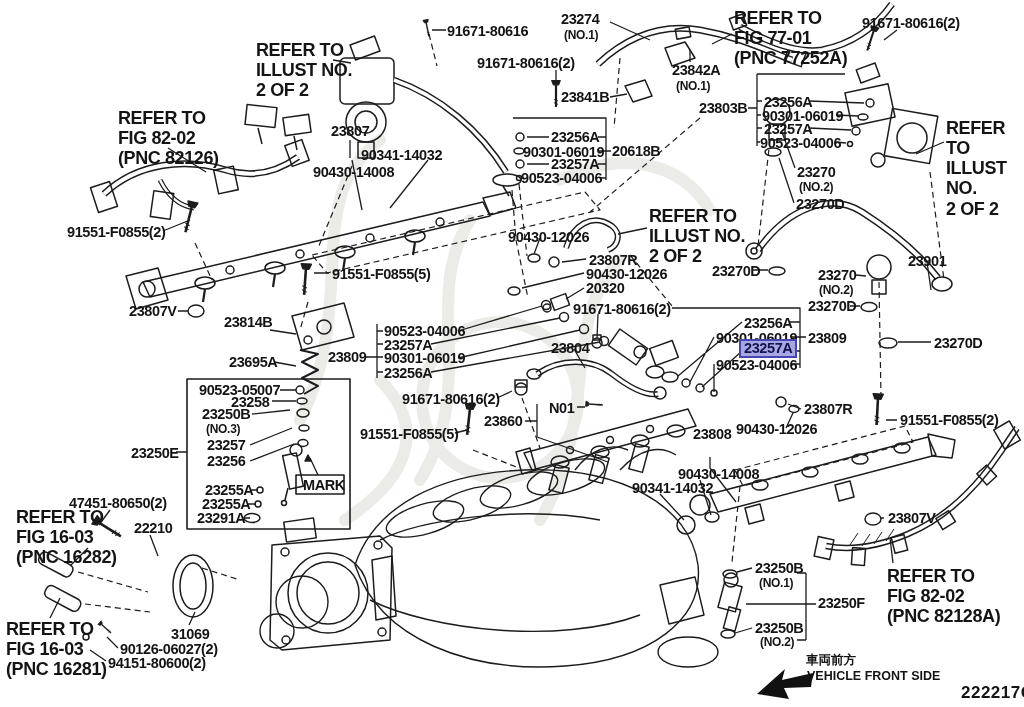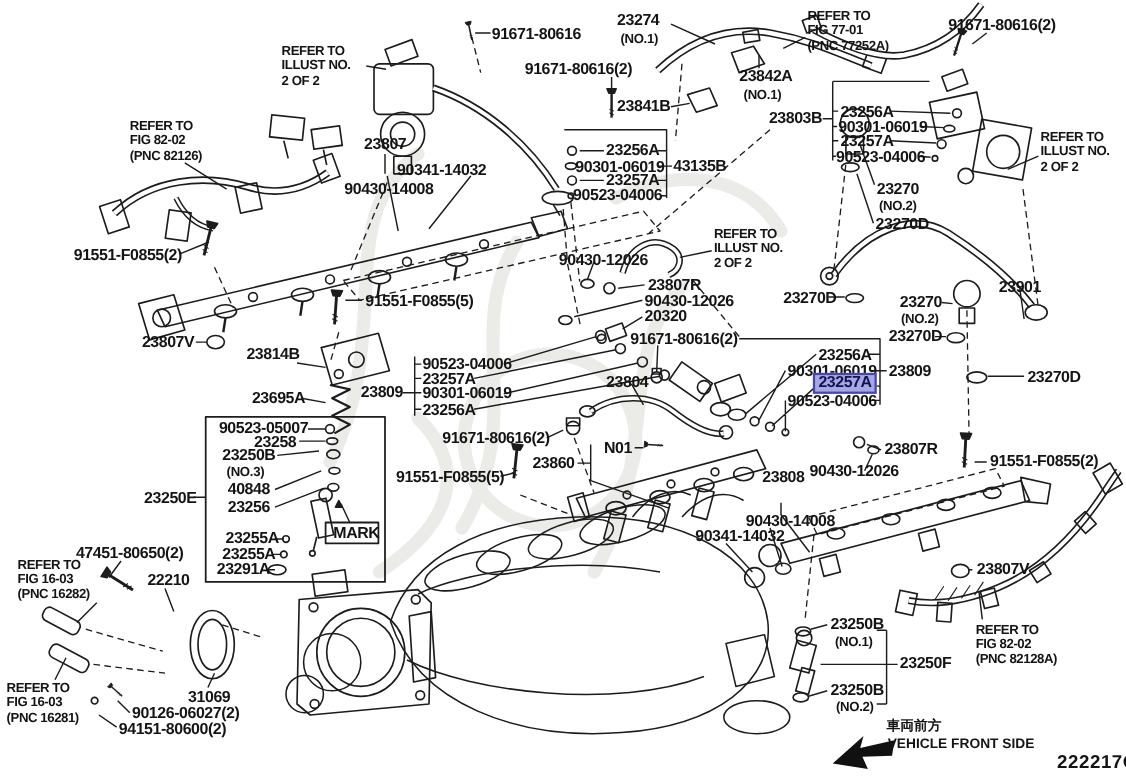--- a/index.html
+++ b/index.html
@@ -2,21 +2,21 @@
 <html><head>
 <meta charset="utf-8">
 <style>
   html,body{margin:0;padding:0;background:#fff}
   .stage{position:relative;width:1024px;height:707px;background:#ffffff;overflow:hidden;
          font-family:"Liberation Sans",sans-serif}
   svg.art{position:absolute;left:0;top:0;z-index:1}
   .lbl{position:absolute;z-index:2;font-weight:bold;font-size:14.5px;letter-spacing:-0.4px;
        color:#141414;white-space:nowrap;line-height:1.02}
   .sm{font-size:12px;letter-spacing:-0.3px}
-  .ref{white-space:pre-line;line-height:1.12;font-size:12px}
+  .ref{white-space:pre-line;line-height:1.12;font-size:18px}
   .hl{background:#a7a7e6;border:2px solid #4646b0;color:#12124e;padding:0 3px;line-height:1.05}
   .note{font-size:12.5px;letter-spacing:0;font-family:"Liberation Sans","DejaVu Sans",sans-serif}
   .code{font-size:17px;letter-spacing:0.5px}
 </style>
 </head>
 <body>
 
 <div class="stage">
 
 <svg class="art" width="1024" height="707" viewBox="0 0 1024 707">
@@ -358,21 +358,21 @@
 <div class="lbl" style="left:764px;top:122px">23257A</div>
 <div class="lbl" style="left:760px;top:136px">90523-04006</div>
 <div class="lbl ref" style="left:118px;top:108px">REFER TO
 FIG 82-02
 (PNC 82126)</div>
 <div class="lbl" style="left:331px;top:124px">23807</div>
 <div class="lbl" style="left:361px;top:148px">90341-14032</div>
 <div class="lbl" style="left:313px;top:165px">90430-14008</div>
 <div class="lbl" style="left:551px;top:130px">23256A</div>
 <div class="lbl" style="left:523px;top:145px">90301-06019</div>
-<div class="lbl" style="left:612px;top:144px">43135B</div>
+<div class="lbl" style="left:612px;top:144px">20618B</div>
 <div class="lbl" style="left:551px;top:157px">23257A</div>
 <div class="lbl" style="left:521px;top:171px">90523-04006</div>
 <div class="lbl ref" style="left:946px;top:118px">REFER TO
 ILLUST NO.
 2 OF 2</div>
 <div class="lbl" style="left:797px;top:165px">23270</div>
 <div class="lbl sm" style="left:799px;top:181px">(NO.2)</div>
 <div class="lbl" style="left:796px;top:197px">23270D</div>
 <div class="lbl ref" style="left:649px;top:206px">REFER TO
 ILLUST NO.
@@ -409,21 +409,21 @@
 <div class="lbl" style="left:484px;top:414px">23860</div>
 <div class="lbl" style="left:360px;top:427px">91551-F0855(5)</div>
 <div class="lbl" style="left:804px;top:402px">23807R</div>
 <div class="lbl" style="left:736px;top:422px">90430-12026</div>
 <div class="lbl" style="left:900px;top:413px">91551-F0855(2)</div>
 
 <div class="lbl" style="left:199px;top:383px">90523-05007</div>
 <div class="lbl" style="left:231px;top:395px">23258</div>
 <div class="lbl" style="left:202px;top:407px">23250B</div>
 <div class="lbl sm" style="left:206px;top:423px">(NO.3)</div>
-<div class="lbl" style="left:207px;top:438px">40848</div>
+<div class="lbl" style="left:207px;top:438px">23257</div>
 <div class="lbl" style="left:207px;top:454px">23256</div>
 <div class="lbl" style="left:131px;top:446px">23250E</div>
 <div class="lbl" style="left:205px;top:483px">23255A</div>
 <div class="lbl" style="left:202px;top:497px">23255A</div>
 <div class="lbl" style="left:197px;top:511px">23291A</div>
 <div class="lbl" style="left:303px;top:478px">MARK</div>
 
 <div class="lbl" style="left:693px;top:427px">23808</div>
 <div class="lbl" style="left:678px;top:467px">90430-14008</div>
 <div class="lbl" style="left:632px;top:481px">90341-14032</div>

